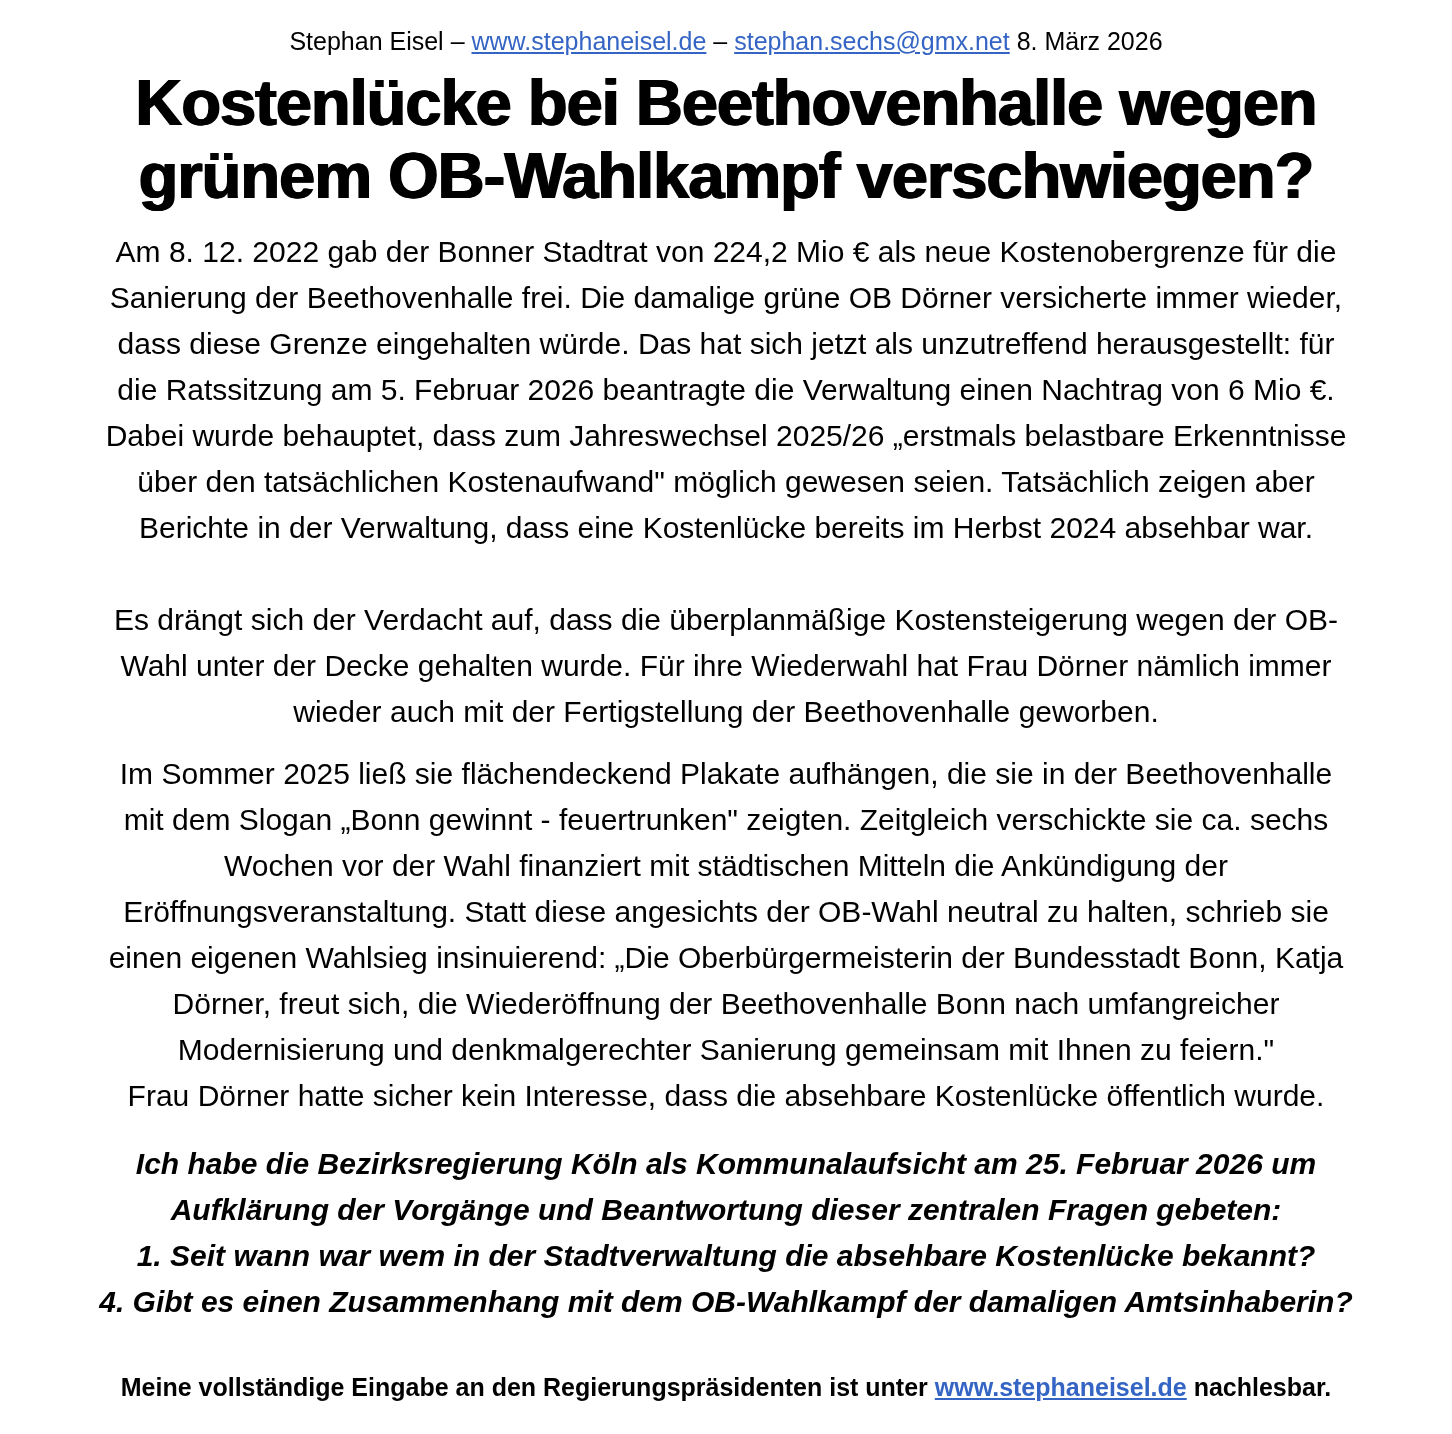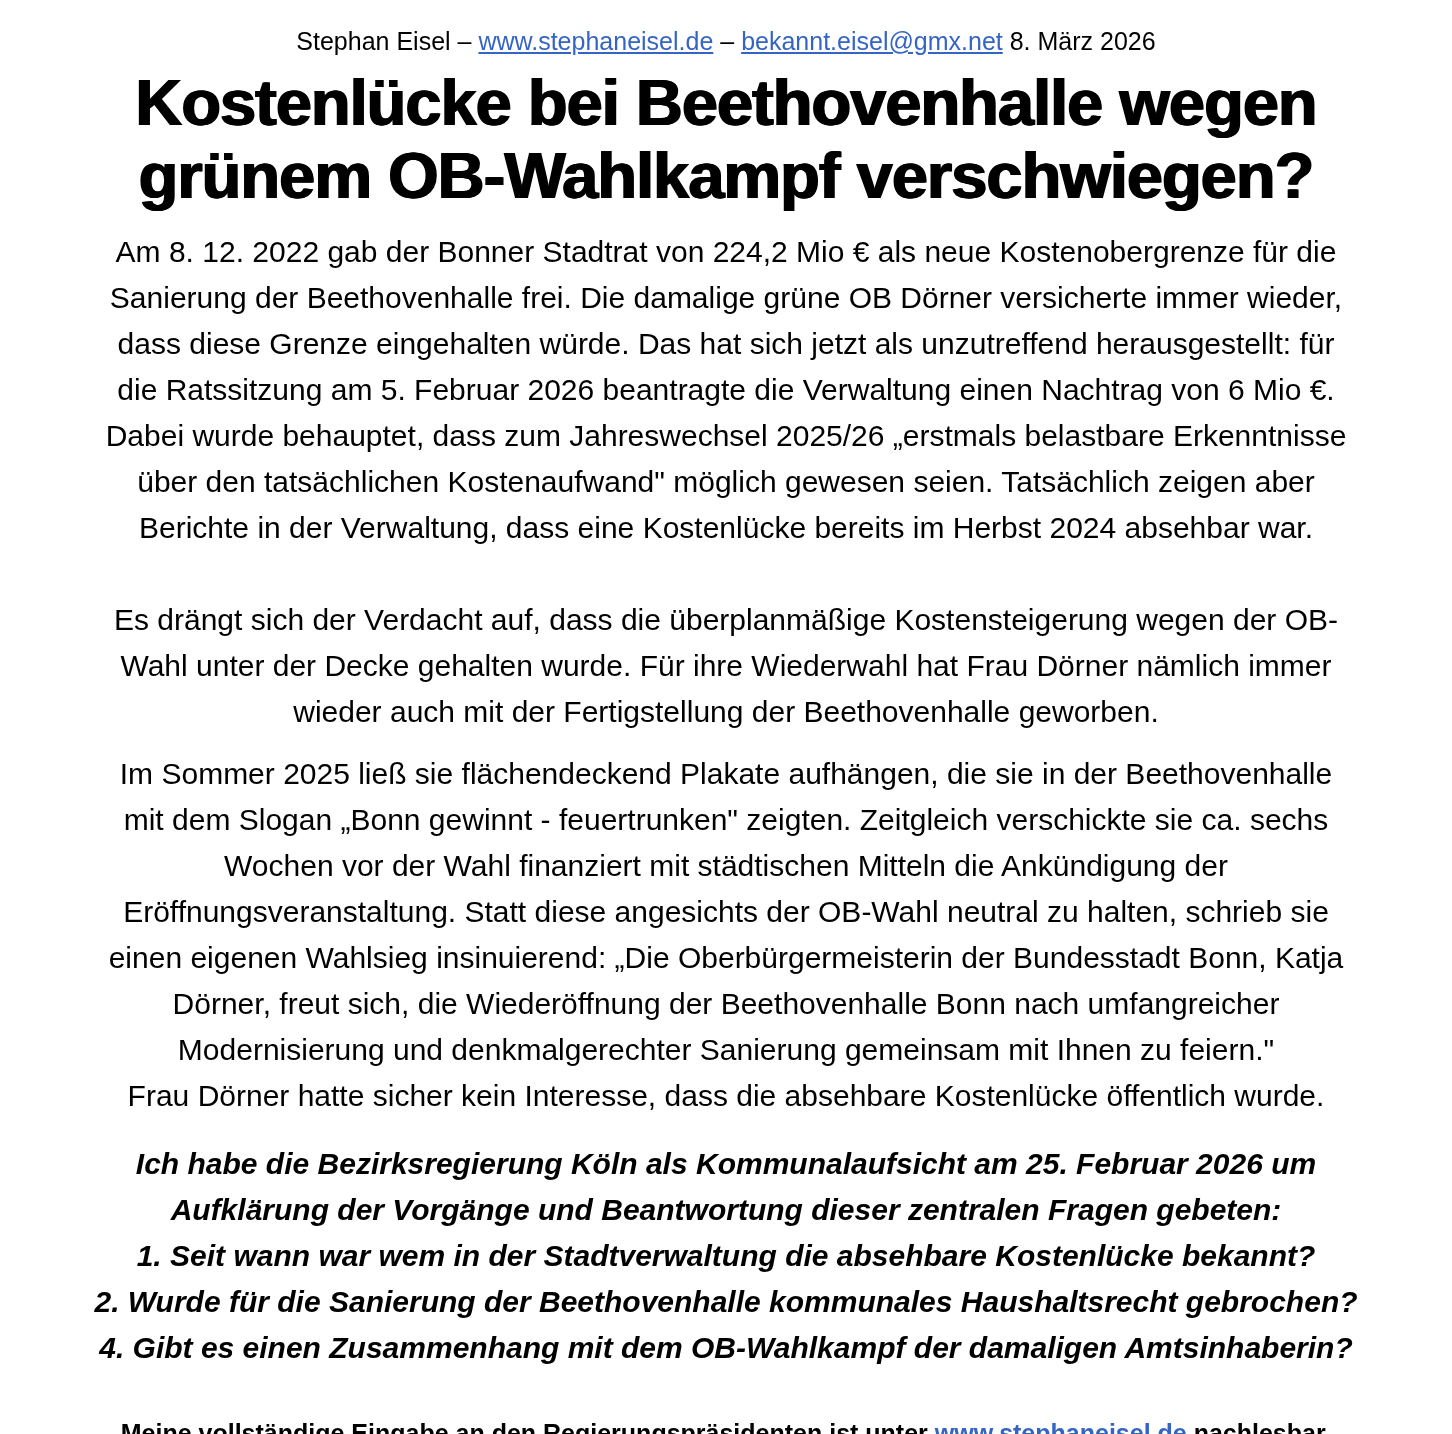--- a/index.html
+++ b/index.html
@@ -63,21 +63,21 @@
 </style>
 </head>
 <body>
 
 <div class="page">
 
   <div class="header-line"><span>Stephan Eisel</span>
     <span>–</span>
     <a class="link">www.stephaneisel.de</a>
     <span>–</span>
-    <a class="link">bekannt.eisel@gmx.net</a>
+    <a class="link">stephan.sechs@gmx.net</a>
     <span>8. März 2026</span></div>
 
   <h1 class="title">Kostenlücke bei Beethovenhalle wegen
 grünem OB-Wahlkampf verschwiegen?</h1>
 
   <p class="body-par">Am 8. 12. 2022 gab der Bonner Stadtrat von 224,2 Mio € als neue Kostenobergrenze für die
 Sanierung der Beethovenhalle frei. Die damalige grüne OB Dörner versicherte immer wieder,
 dass diese Grenze eingehalten würde.  Das hat sich jetzt als unzutreffend herausgestellt: für
 die Ratssitzung am 5. Februar 2026 beantragte die Verwaltung einen Nachtrag von 6 Mio €.
 Dabei wurde behauptet, dass zum Jahreswechsel 2025/26 „erstmals belastbare Erkenntnisse
@@ -94,21 +94,20 @@
 Eröffnungsveranstaltung. Statt diese angesichts der OB-Wahl neutral zu halten, schrieb sie
 einen eigenen Wahlsieg insinuierend: „Die Oberbürgermeisterin der Bundesstadt Bonn, Katja
 Dörner, freut sich, die Wiederöffnung der Beethovenhalle Bonn nach umfangreicher
 Modernisierung und denkmalgerechter Sanierung gemeinsam mit Ihnen zu feiern."
 Frau Dörner hatte sicher kein Interesse, dass die absehbare Kostenlücke öffentlich wurde.</p>
 
   <div class="inquiry">
     <div class="intro">Ich habe die Bezirksregierung Köln als Kommunalaufsicht am 25. Februar 2026 um
 Aufklärung der Vorgänge und Beantwortung dieser zentralen Fragen gebeten:</div>
     <div class="question">1. Seit wann war wem in der Stadtverwaltung die absehbare Kostenlücke bekannt?</div>
-    <div class="question">2. Wurde für die Sanierung der Beethovenhalle kommunales Haushaltsrecht gebrochen?</div>
     <div class="question">4. Gibt es einen Zusammenhang mit dem OB-Wahlkampf der damaligen Amtsinhaberin?</div>
   </div>
 
   <div class="footer-line"><span>Meine vollständige Eingabe an den Regierungspräsidenten ist unter</span>
     <a class="link">www.stephaneisel.de</a>
     <span>nachlesbar.</span></div>
 
 </div>
 
 </body></html>

